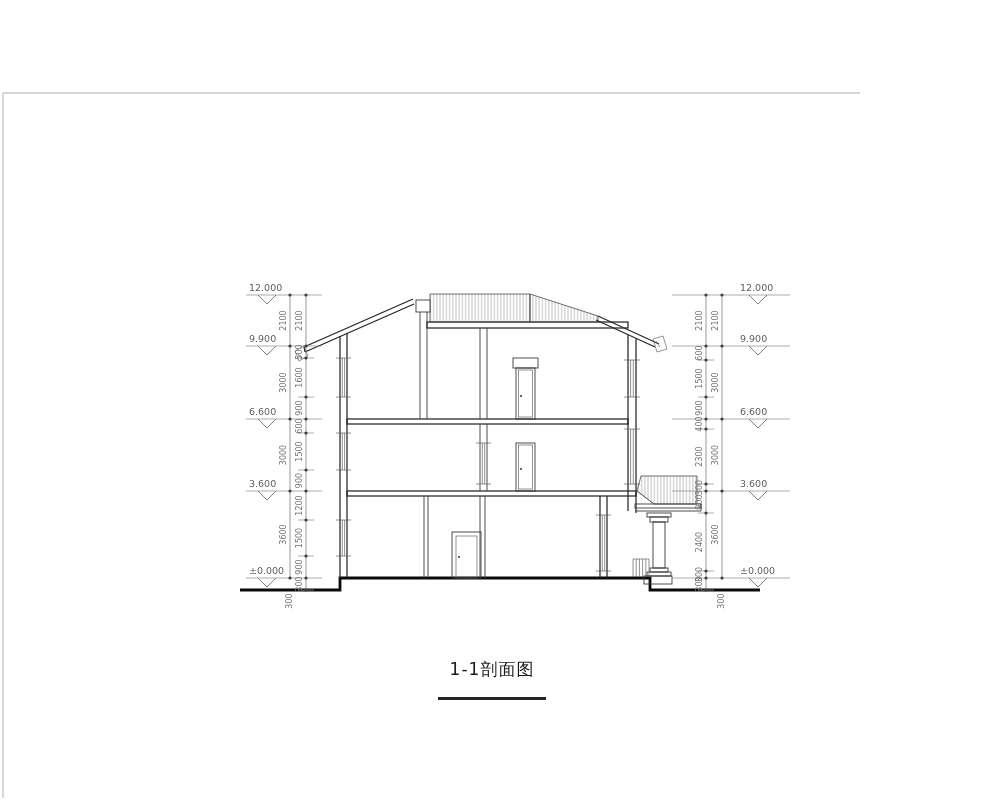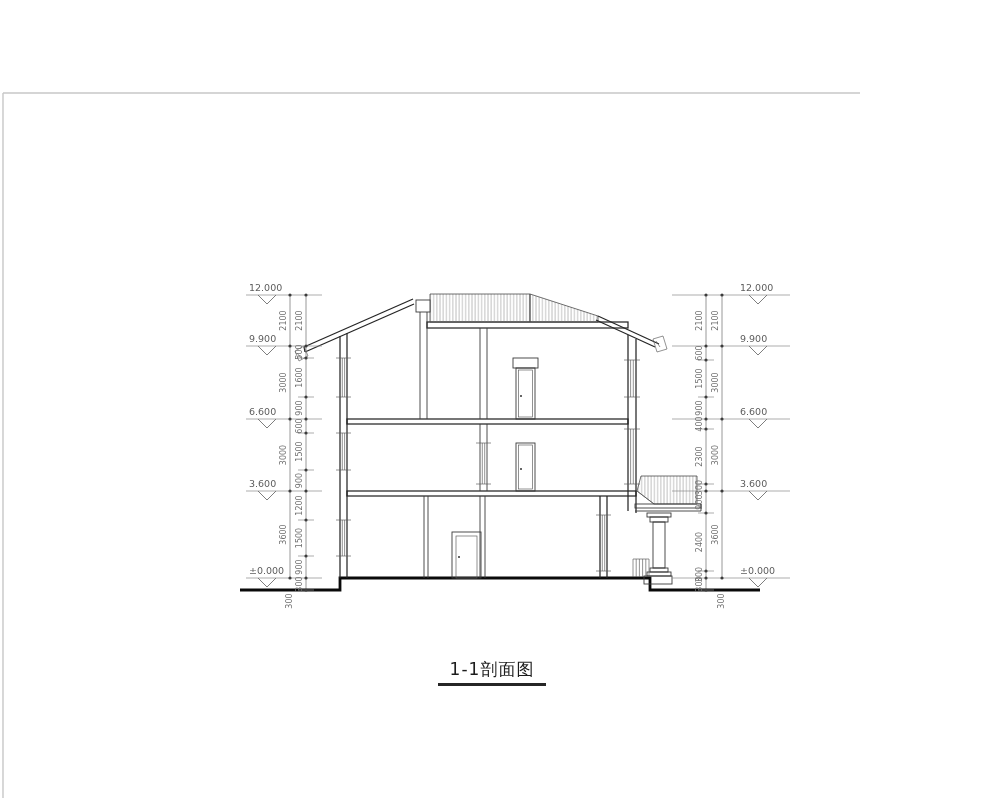--- a/index.html
+++ b/index.html
@@ -15,21 +15,21 @@
   .vh{fill:url(#vhatch);stroke:#4a4a4a;stroke-width:0.8;}
   .white{fill:#ffffff;}
   .dimline{stroke:#7d7d7d;stroke-width:0.8;}
   .extline{stroke:#8a8a8a;stroke-width:0.7;}
   .dimdot{fill:#3c3c3c;stroke:none;}
   .dimtext{font-family:"DejaVu Sans",sans-serif;font-size:8px;fill:#6f6f6f;}
   .elevtext{font-family:"DejaVu Sans",sans-serif;font-size:9.5px;fill:#5d5d5d;}
   .tri{stroke:#6f6f6f;stroke-width:0.9;}
   .title{position:absolute;left:438px;top:658px;width:108px;text-align:center;
          font-size:17px;color:#1c1c1c;letter-spacing:1px;
-         border-bottom:3px solid #262626;padding-bottom:2px;}
+         border-bottom:3px solid #262626;padding-bottom:16px;}
 </style>
 </head>
 <body>
 
 <div id="stage">
 <svg width="1000" height="800" viewBox="0 0 1000 800">
   <defs>
     <pattern id="vhatch" width="3.2" height="8" patternUnits="userSpaceOnUse">
       <line x1="1.6" y1="0" x2="1.6" y2="8" stroke="#8a8a8a" stroke-width="0.6"></line>
     </pattern>

